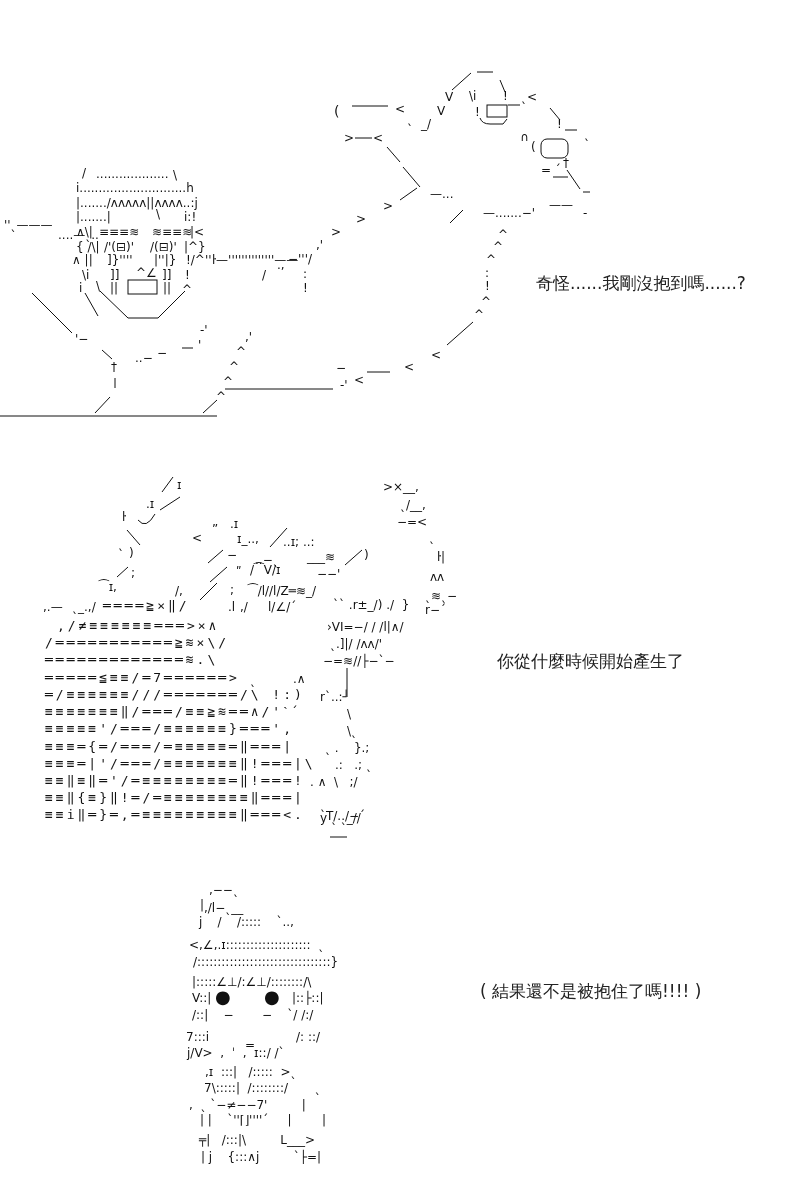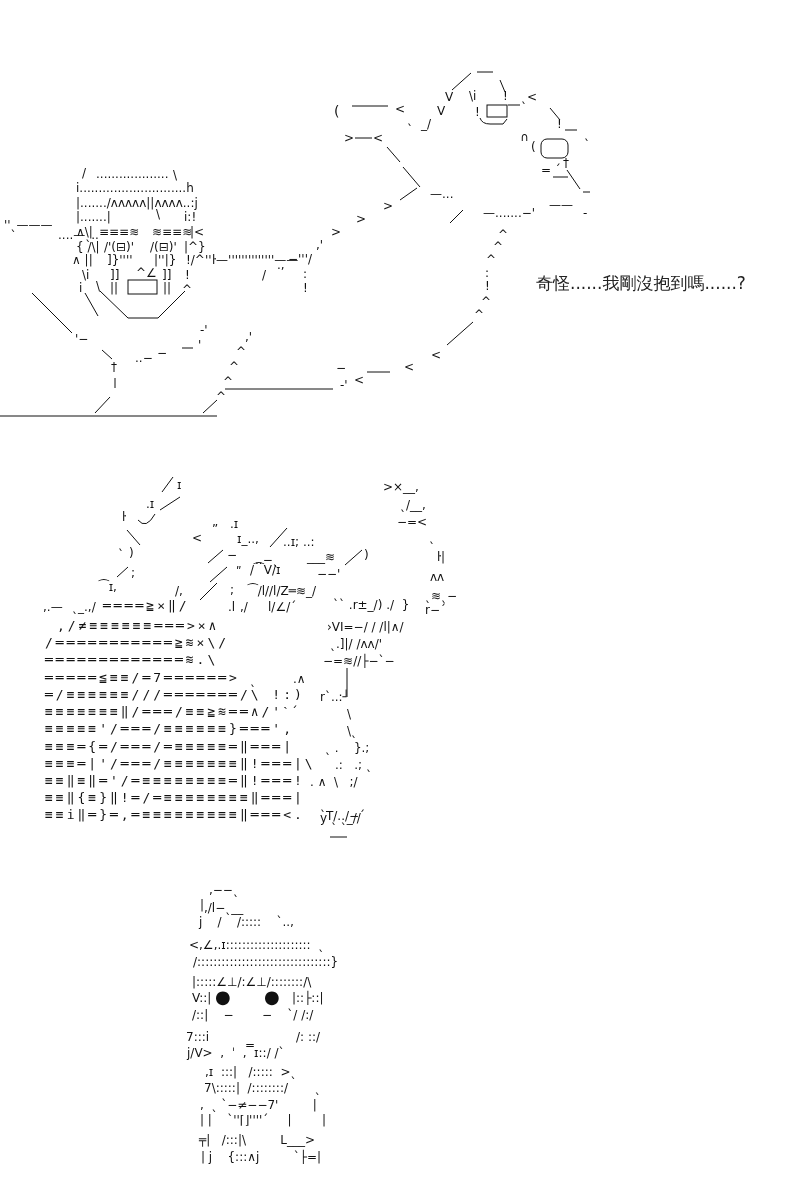--- a/index.html
+++ b/index.html
@@ -219,20 +219,21 @@
       <span class="aa" style="left:383px;top:480px">&gt;×__,</span>
       <span class="aa" style="left:400px;top:498px">ˎ/__,</span>
       <span class="aa" style="left:397px;top:515px">−=&lt;</span>
       <span class="aa" style="left:429px;top:530px">ˎ</span>
       <span class="aa" style="left:437px;top:550px">ŀ|</span>
       <span class="aa" style="left:430px;top:570px">ʌʌ</span>
       <span class="aa" style="left:425px;top:589px">ˎ≋ˎ−</span>
       <span class="aa" style="left:425px;top:603px">r−´</span>
     </div>
 
+    <div class="caption" style="left:497px;top:650px">你從什麼時候開始產生了</div>
   </div>
 
   <div class="panel">
     <div>
       <span class="aa" style="left:209px;top:883px">,−−ˎ</span>
       <span class="aa" style="left:200px;top:898px">|</span>
       <span class="aa" style="left:204px;top:901px">,/l−ˎ__</span>
       <span class="aa" style="left:199px;top:915px">j    /    /:::::    ˋ..‚</span>
       <span class="aa" style="left:189px;top:938px">&lt;,∠,.ɪ:::::::::::::::::::::  ˎ</span>
       <span class="aa" style="left:193px;top:955px">/:::::::::::::::::::::::::::::::::}</span>
@@ -242,21 +243,22 @@
       <span class="aa dot" style="left:264px;top:988px">●</span>
       <span class="aa" style="left:292px;top:991px">|::├::|</span>
       <span class="aa" style="left:192px;top:1008px">/::|    −</span>
       <span class="aa" style="left:262px;top:1008px">−    ˋ/ /:/</span>
       <span class="aa" style="left:186px;top:1030px">7:::i</span>
       <span class="aa" style="left:296px;top:1030px">/: ::/</span>
       <span class="aa" style="left:245px;top:1038px">=</span>
       <span class="aa" style="left:187px;top:1046px">j/V&gt;  ,  ˈ  ,  ɪ::/ /ˋ</span>
       <span class="aa" style="left:205px;top:1065px">,ɪ  :::|   /:::::  &gt;ˎ</span>
       <span class="aa" style="left:204px;top:1081px">7\:::::|  /::::::::/       ˎ</span>
-      <span class="aa" style="left:200px;top:1098px">,  ˎ `−≠−−7'         |</span>
+      <span class="aa" style="left:189px;top:1098px">,  ˎ `−≠−−7'         |</span>
       <span class="aa" style="left:200px;top:1113px">| |    `''⌈⌋''''´     |        |</span>
       <span class="aa" style="left:199px;top:1133px">╤|   /:::|\         L___&gt;</span>
       <span class="aa" style="left:201px;top:1150px">| j    {:::∧j         `├=|</span>
     </div>
 
+    <div class="caption" style="left:480px;top:980px">( 結果還不是被抱住了嗎!!!! )</div>
   </div>
 
 </div>
 
 </body></html>

